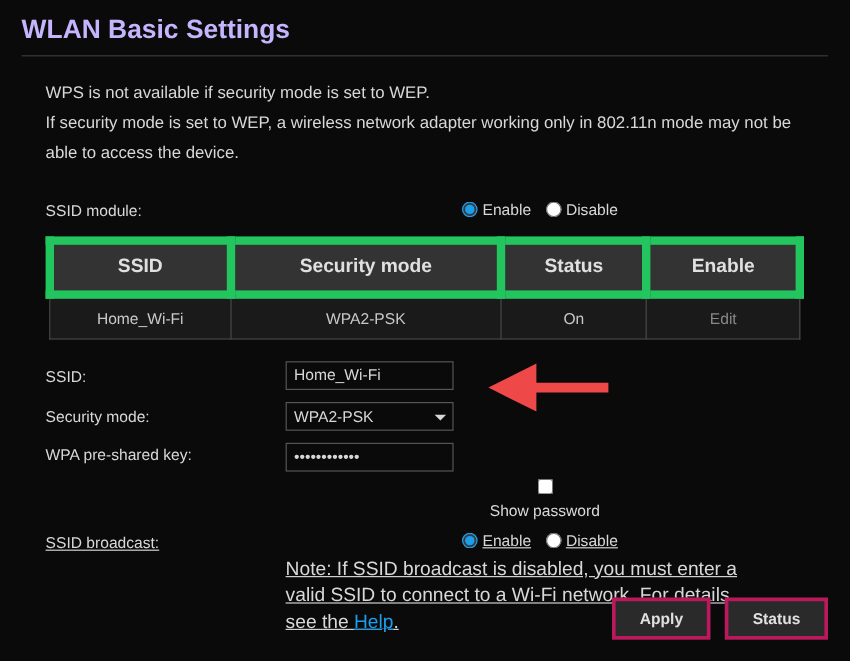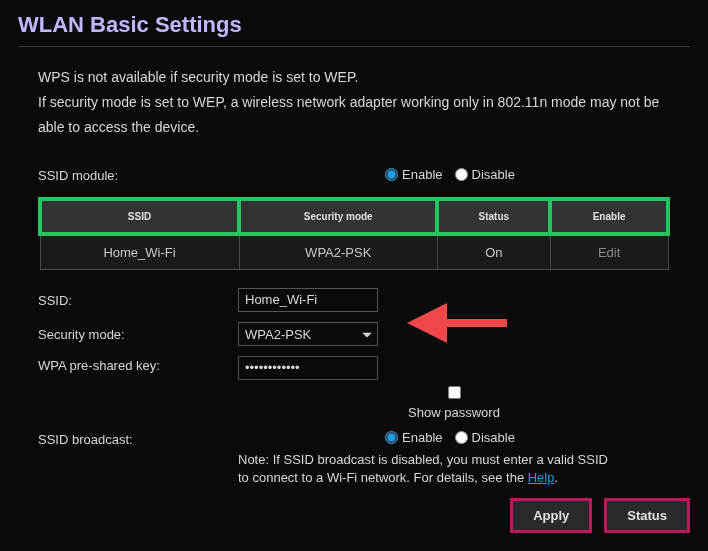--- a/index.html
+++ b/index.html
@@ -86,23 +86,23 @@
     .data-table {
       width: 100%;
       border-collapse: collapse;
       margin: 8px 0 18px 0;
       border: 1px solid #4a4a4a;
     }
     .data-table th {
       background: #333333;
       color: #e0e0e0;
       font-weight: bold;
-      font-size: 10px;
+      font-size: 16px;
       padding: 10px 8px;
-      border: 4px solid #22c55e;
+      border: 7px solid #22c55e;
       text-align: center;
     }
     .data-table td {
       background: #1a1a1a;
       color: #c8c8c8;
       font-size: 13px;
       padding: 9px 8px;
       border: 1px solid #4a4a4a;
       text-align: center;
     }
@@ -139,21 +139,21 @@
     .select-chevron {
       position: absolute;
       right: 6px;
       top: 50%;
       transform: translateY(-50%);
       pointer-events: none;
       color: #d8d8d8;
     }
     .note-text {
       color: #d8d8d8;
-      font-size: 13px;
+      font-size: 16px;
       line-height: 1.4;
       max-width: 380px;
       margin-top: 6px;
     }
     .help-link {
       color: #1a9fef;
       text-decoration: underline;
       cursor: pointer;
     }
     .arrow-annotation {
@@ -260,21 +260,21 @@
       <div class="form-label">WPA pre-shared key:</div>
       <div class="form-control-area">
         <input type="password" class="text-input" value="••••••••••••" style="">
         <div class="checkbox-row">
           <input type="checkbox" style="">
           <span class="checkbox-label">Show password</span>
         </div>
       </div>
     </div>
 
-    <div class="form-row top-align" style="margin-top:2px;">
+    <div class="form-row top-align" style="margin-top:2px;text-decoration:underline;">
       <div class="form-label">SSID broadcast:</div>
       <div class="form-control-area">
         <div class="radio-group">
           <label class="radio-item">
             <input type="radio" name="ssid_broadcast" checked="" style="">
             <span class="radio-label">Enable</span>
           </label>
           <label class="radio-item">
             <input type="radio" name="ssid_broadcast" style="">
             <span class="radio-label">Disable</span>

